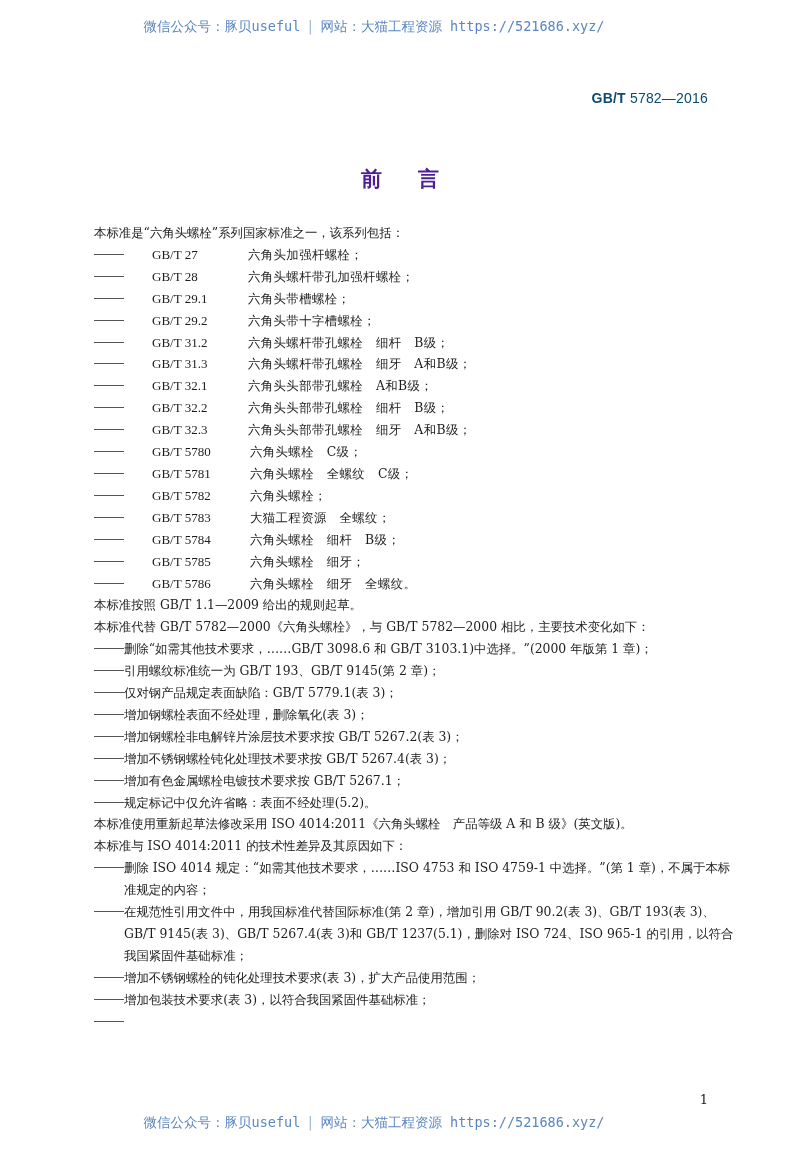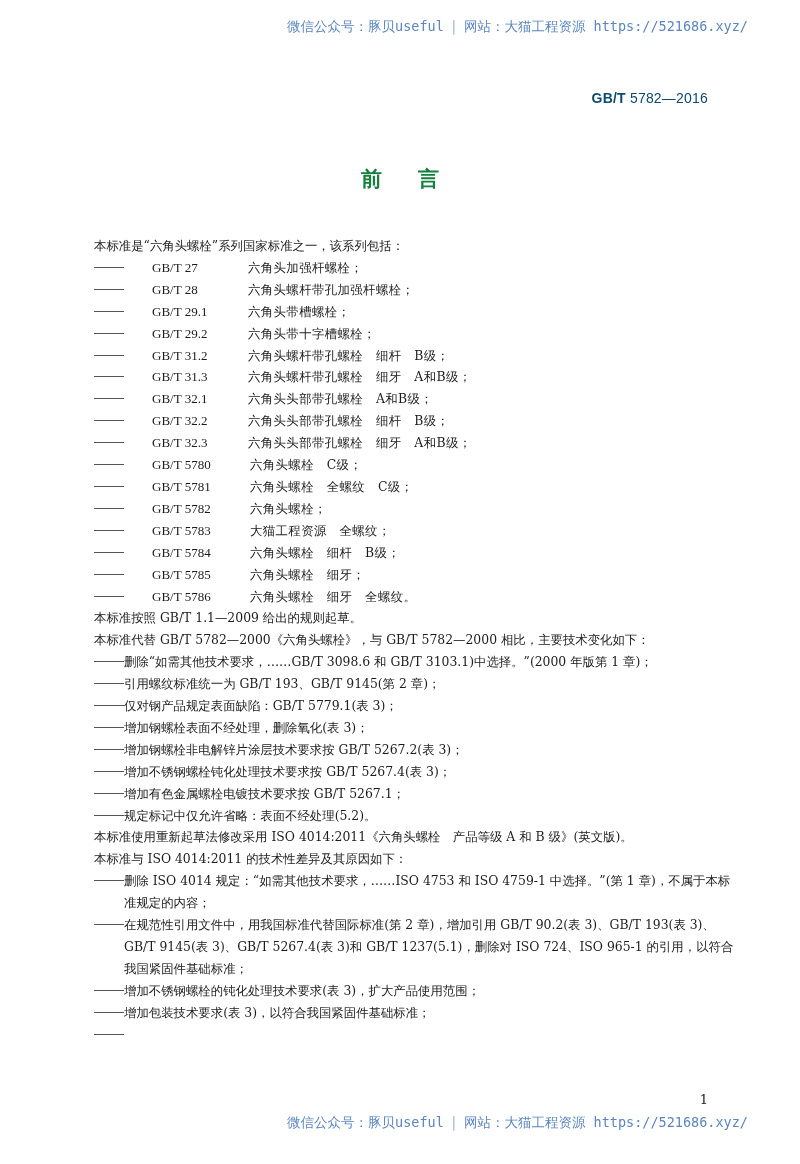--- a/index.html
+++ b/index.html
@@ -12,21 +12,21 @@
       height: 1164px;
       position: relative;
       overflow: hidden;
       font-family: "DejaVu Serif", "Liberation Serif", serif;
       color: #1a1a1a;
     }
     .watermark {
       position: absolute;
       left: 0;
       width: 748px;
-      text-align: right;
+      text-align: center;
       font-family: "DejaVu Sans Mono", "Liberation Mono", monospace;
       font-size: 13.5px;
       color: #5b86c0;
       letter-spacing: 0px;
       white-space: nowrap;
     }
     .watermark.top { top: 18px; }
     .watermark.bottom { top: 1114px; }
     .watermark .sep { color: #9bb5d8; margin: 0 6px; }
 
@@ -45,29 +45,29 @@
     .title {
       position: absolute;
       left: 0;
       width: 800px;
       top: 165px;
       text-align: center;
       font-family: "DejaVu Sans", "Liberation Sans", sans-serif;
       font-size: 21px;
       font-weight: bold;
       letter-spacing: 36px;
-      color: #15803d;
+      color: #4c1d95;
       padding-left: 36px;
       box-sizing: border-box;
     }
 
     .content {
       position: absolute;
       left: 94px;
-      top: 235px;
+      top: 222px;
       width: 640px;
       font-size: 12.4px;
       line-height: 21.9px;
       color: #1c1c1c;
     }
     .line {
       white-space: nowrap;
     }
     .dash {
       display: inline-block;

